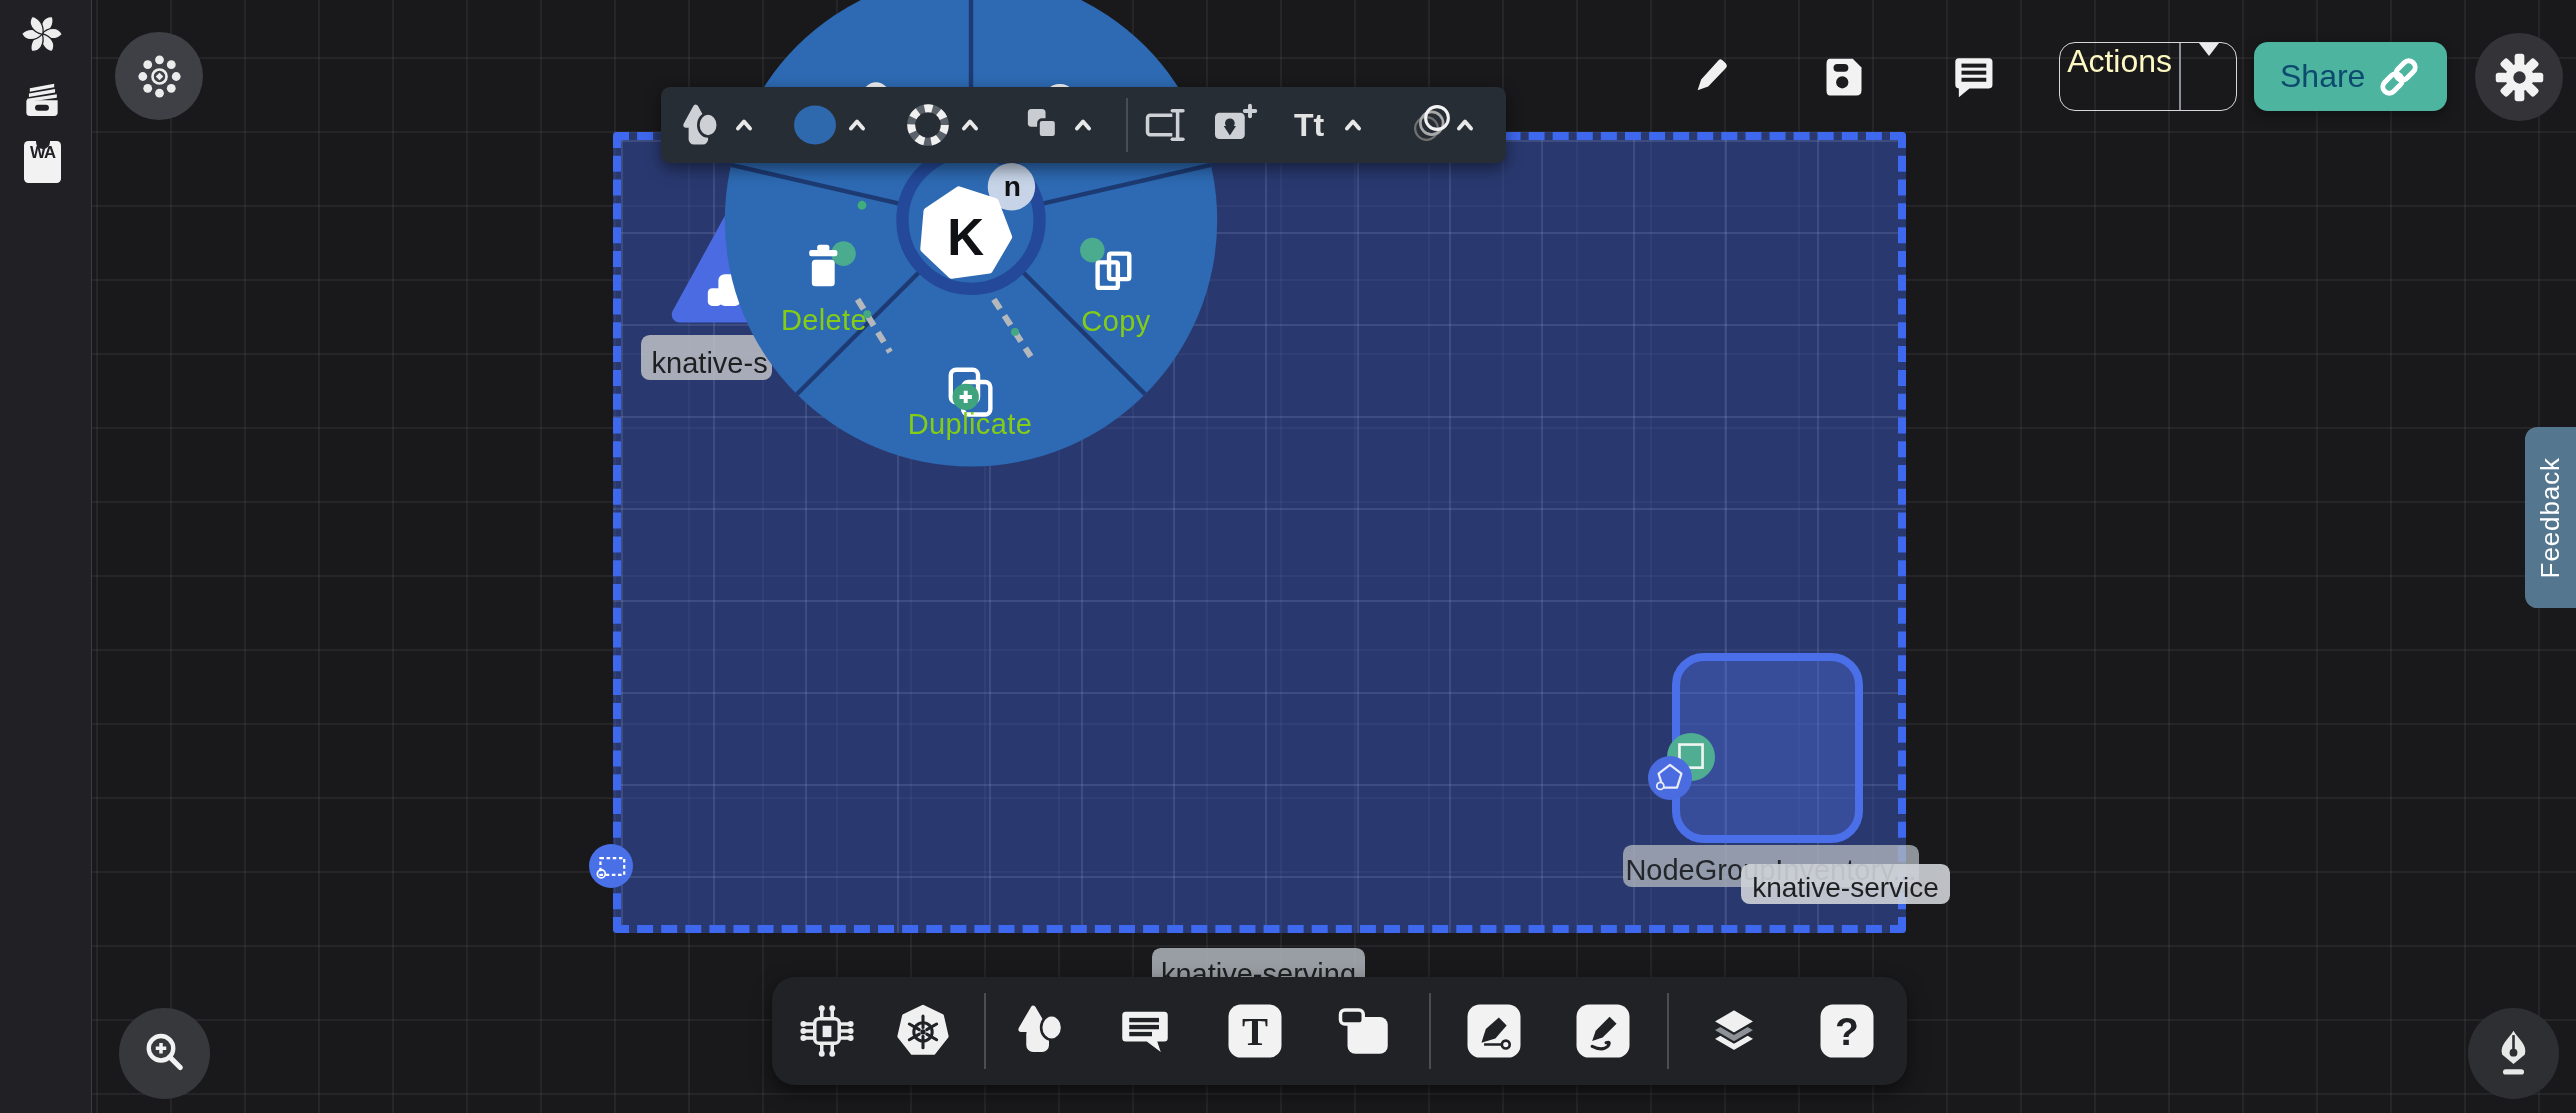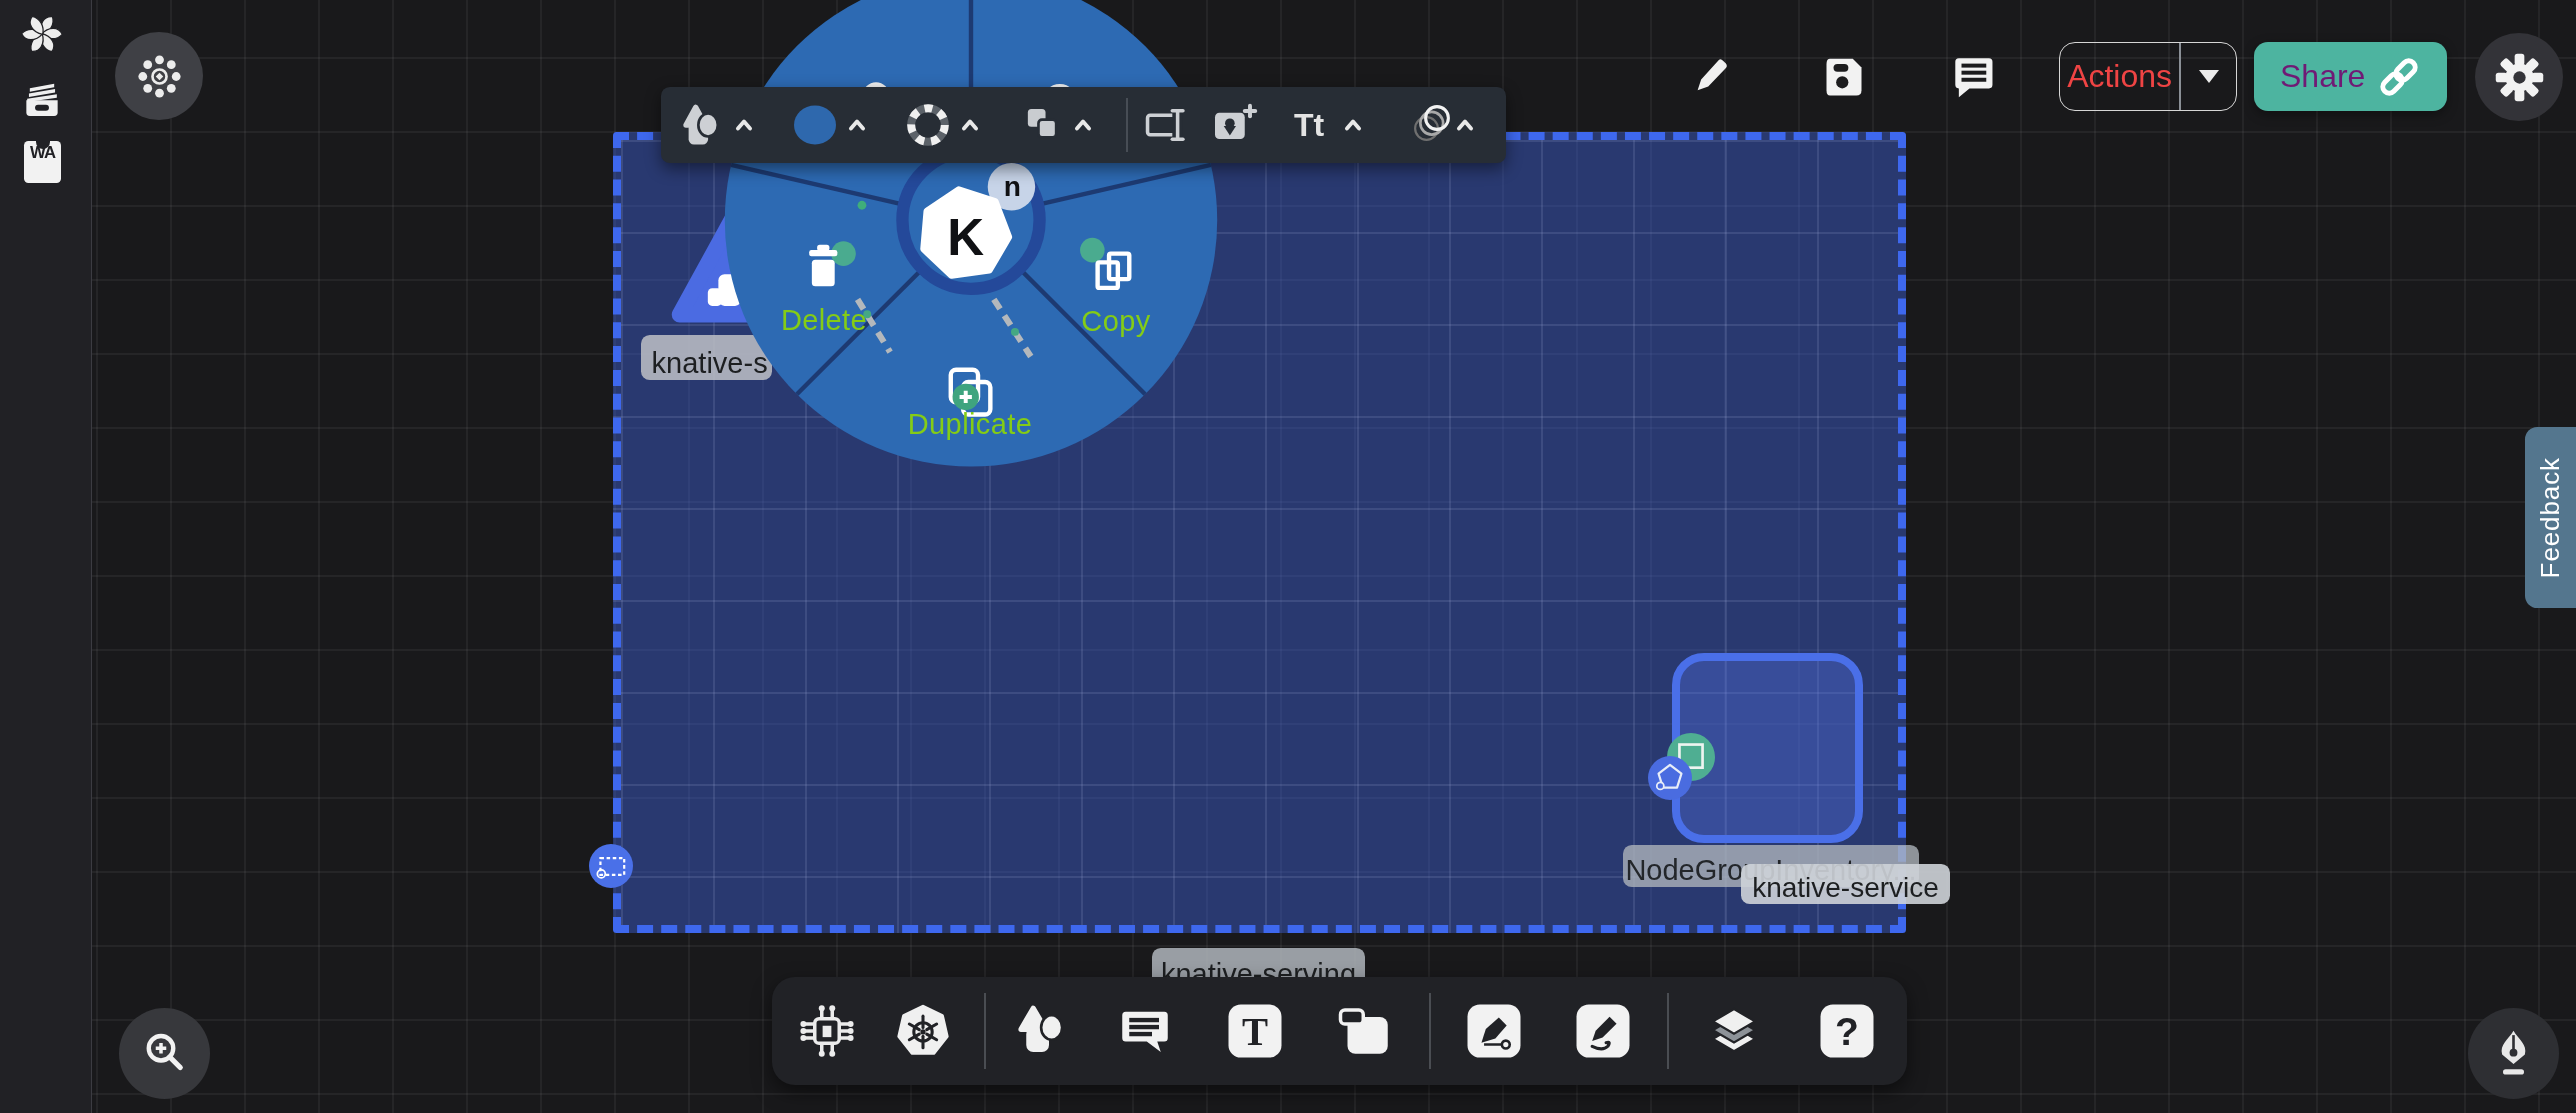--- a/index.html
+++ b/index.html
@@ -27,22 +27,22 @@
 .toolbar-top{left:661px;top:87px;width:845px;height:76px;background:#272d35;border-radius:8.8px;z-index:50;box-shadow:0 5.3px 16px rgba(0,0,0,.45)}
 .toolbar-bottom{left:772px;top:977px;width:1135px;height:108px;background:#212226;border-radius:23px;z-index:50;box-shadow:0 7px 19.4px rgba(0,0,0,.5)}
 .ti{position:absolute;top:50%;transform:translate(-50%,-50%);display:flex;align-items:center;justify-content:center}
 .vdiv{position:absolute;top:10.6px;bottom:10.6px;width:1.8px;background:#474d55}
 .vdiv2{position:absolute;top:16px;bottom:16px;width:1.8px;background:#4a4d52}
 
 .pill{position:absolute;display:flex;align-items:flex-end;justify-content:center;border-radius:8.8px;white-space:nowrap;overflow:hidden;color:#1d1f21}
 .rlabel{position:absolute;z-index:42;width:194px;text-align:center;color:#84cc16;font-size:29px;letter-spacing:0.4px}
 
 .cbtn{position:absolute;border-radius:50%;display:flex;align-items:center;justify-content:center;z-index:60}
-.btn-outline{position:absolute;display:flex;align-items:center;border:1.8px solid #d6d6d6;border-radius:16px;color:#ef4444;z-index:60;background:transparent}
-.share{position:absolute;display:flex;align-items:center;justify-content:space-between;background:#4db4a0;border-radius:14px;color:#701a75;z-index:60;padding:0 26px;box-shadow:0 3.5px 10.6px rgba(0,0,0,.35)}
+.btn-outline{position:absolute;display:flex;align-items:flex-start;border:1.8px solid #d6d6d6;border-radius:16px;color:#fef9c3;z-index:60;background:transparent}
+.share{position:absolute;display:flex;align-items:center;justify-content:space-between;background:#4db4a0;border-radius:14px;color:#0c4a6e;z-index:60;padding:0 26px;box-shadow:0 3.5px 10.6px rgba(0,0,0,.35)}
 .tool-box{width:53px;height:53px;background:#f2f2f2;border-radius:12.3px;display:flex;align-items:center;justify-content:center}
 
 .feedback{position:absolute;right:0;top:427px;width:51px;height:181px;background:#54768e;border-radius:12.3px 0 0 12.3px;z-index:65;display:flex;align-items:center;justify-content:center}
 .feedback span{writing-mode:vertical-rl;transform:rotate(180deg);color:#fff;font-size:26px;letter-spacing:0.9px}
 
 .sidebar{position:absolute;left:0;top:0;width:92px;height:1114px;background:#212125;border-right:1.8px solid #3c3c42;z-index:70}
 .node-group{position:absolute;left:1672px;top:653px;width:191px;height:190px;border:8px solid #4a6fe8;border-radius:32px;background:rgba(88,118,240,0.33);z-index:12}
 .wa{position:absolute;left:24px;top:141px;width:37px;height:42px;background:#f2f2f2;border-radius:4.4px;display:flex;flex-direction:column;align-items:center;justify-content:flex-end;padding-bottom:20px}
 .wa .notch{position:absolute;top:0;left:50%;transform:translateX(-50%);width:14px;height:8px;background:#212125;border-radius:0 0 7px 7px}
 .wa span{font-weight:bold;font-size:16.7px;color:#212125;letter-spacing:-0.9px}

